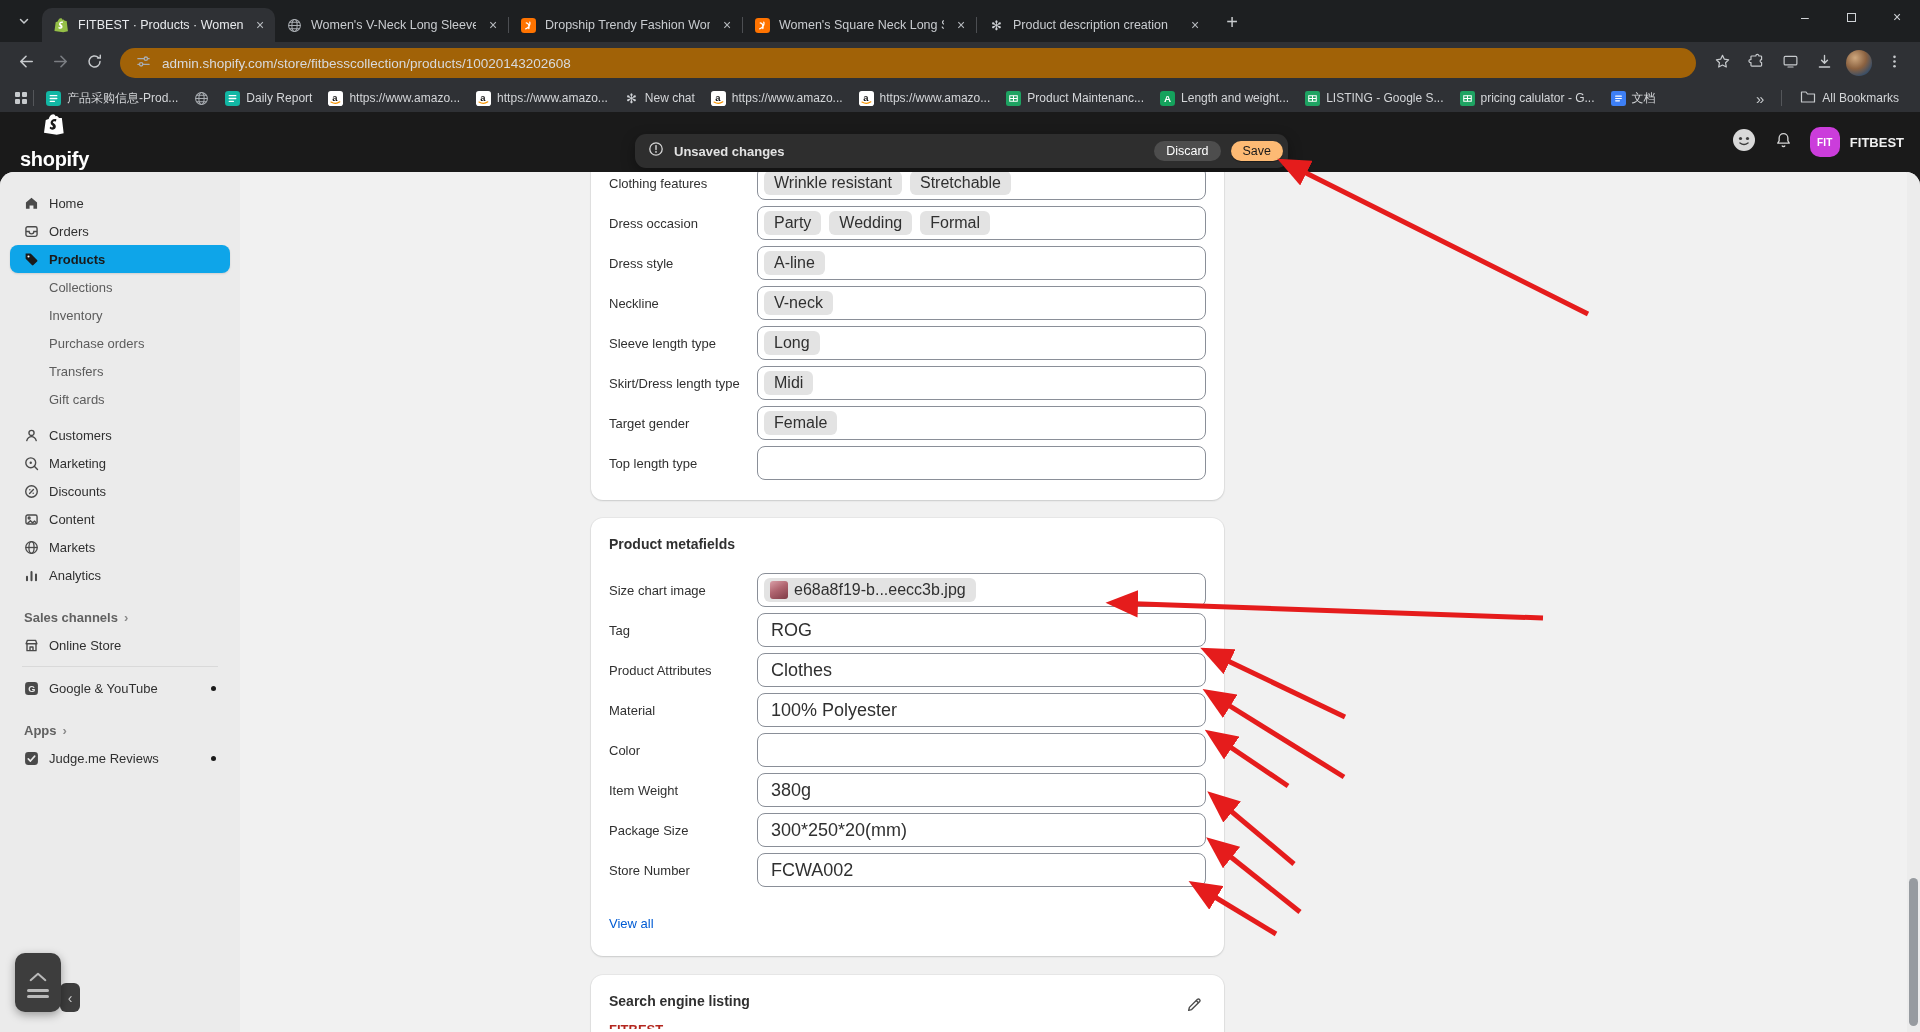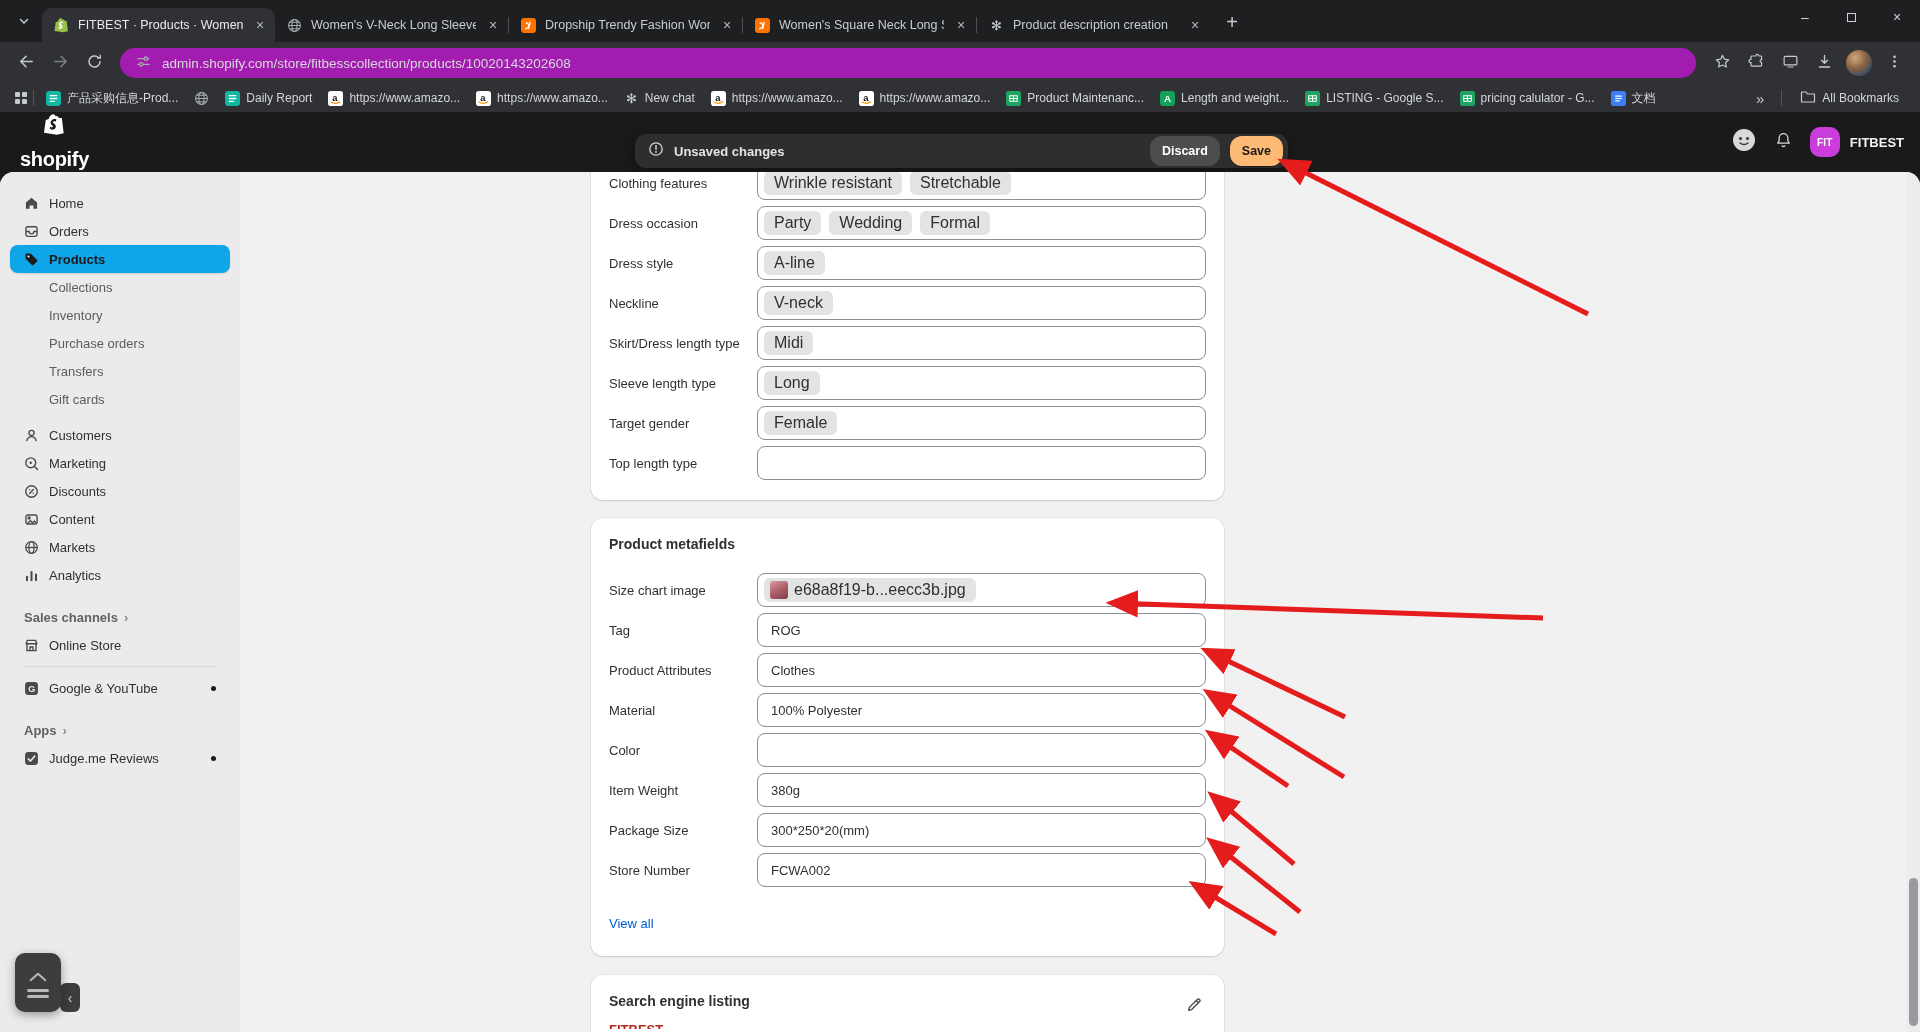--- a/index.html
+++ b/index.html
@@ -21,21 +21,21 @@
   .tab-divider{width:1px;height:16px;background:#4c4e52;margin:0 0 9px 0;align-self:flex-end;}
   .new-tab{width:28px;height:28px;margin:0 0 6px 8px;display:flex;align-items:center;justify-content:center;
            color:#c7cacd;font-size:20px;font-weight:400;border-radius:50%;}
   .win{position:absolute;right:0;top:0;height:34px;display:flex;}
   .win span{width:46px;display:flex;align-items:center;justify-content:center;color:#cfd2d6;font-size:14px;}
   .win .sq{width:9px;height:9px;border:1.2px solid #cfd2d6;display:inline-block;}
 
   
   .toolbar{position:absolute;top:42px;left:0;right:0;height:42px;background:#2f3135;display:flex;align-items:center;padding:0 10px;gap:2px;}
   .navbtn{width:32px;height:32px;display:flex;align-items:center;justify-content:center;border-radius:50%;flex:none;}
-  .urlpill{flex:1;height:30px;background:#a21caf;border-radius:15px;display:flex;align-items:center;gap:11px;
+  .urlpill{flex:1;height:30px;background:#a16207;border-radius:15px;display:flex;align-items:center;gap:11px;
            padding:0 16px;margin:0 8px;color:#d8dadd;font-size:13.5px;overflow:hidden;}
   .urlpill .url{white-space:nowrap;}
   .avatar{width:26px;height:26px;border-radius:50%;margin:0 4px;flex:none;
           background:radial-gradient(circle at 35% 30%,#cfa87e 0%,#8a6140 45%,#3c4f66 75%,#2b3a4e 100%);}
 
   
   .bookmarks{position:absolute;top:84px;left:0;right:0;height:28px;background:#2f3135;display:flex;align-items:center;
              padding:0 14px;font-size:12px;color:#d4d6d9;}
   .bm{display:flex;align-items:center;gap:6px;padding:2px 7px;border-radius:6px;white-space:nowrap;flex:none;}
   .bm-ic{width:15px;height:15px;display:flex;align-items:center;justify-content:center;}
@@ -44,21 +44,21 @@
   .bm-right{margin-left:auto;display:flex;align-items:center;gap:6px;flex:none;}
   .bm-overflow{font-size:15px;color:#c7cacd;padding:0 6px;}
 
   
   .admin-header{position:absolute;top:112px;left:0;right:0;height:60px;background:#1a1a1a;}
   .logo{position:absolute;left:20px;top:0;height:60px;display:flex;align-items:center;gap:7px;color:#fff;
         font-weight:700;font-size:20px;letter-spacing:-.3px;flex-direction:column;}
   .savebar{position:absolute;left:635px;top:22px;width:653px;height:34px;background:#2e2e2e;border-radius:11px;
            display:flex;align-items:center;gap:10px;padding:0 5px 0 13px;box-shadow:0 5px 14px rgba(0,0,0,.35);}
   .savebar .status{color:#e3e3e3;font-size:13px;font-weight:600;}
-  .btn{height:30px;padding:0 12px;border-radius:12px;font-size:12.5px;font-weight:700;display:flex;align-items:center;}
+  .btn{height:20px;padding:0 12px;border-radius:12px;font-size:12.5px;font-weight:400;display:flex;align-items:center;}
   .btn-discard{margin-left:auto;background:#4d4d4d;color:#fff;}
   .btn-save{background:#fdba74;color:#1a1a1a;margin-left:0;box-shadow:0 1px 1px rgba(0,0,0,.4);}
   .header-right{position:absolute;right:16px;top:0;height:60px;display:flex;align-items:center;gap:17px;}
   .fit-badge{width:30px;height:30px;border-radius:10px;display:flex;align-items:center;justify-content:center;
              color:#fff;font-size:10px;font-weight:700;letter-spacing:.3px;}
   .account-name{color:#f1f1f1;font-size:13px;font-weight:700;margin-left:-7px;}
 
   
   .content{position:absolute;top:172px;left:0;right:0;bottom:0;background:#f1f1f1;border-radius:14px 14px 0 0;overflow:hidden;}
   .sidebar{position:absolute;top:0;left:0;bottom:0;width:240px;background:#ebebeb;padding-top:17px;}
@@ -78,21 +78,21 @@
   
   .card{position:absolute;left:591px;width:633px;background:#fff;border-radius:12px;
         box-shadow:0 1px 2px rgba(31,33,36,.14),0 0 0 1px rgba(0,0,0,.04);}
   .card1{top:-42px;height:370px;padding:33px 18px 0 18px;}
   .card2{top:346px;height:438px;padding:18px;}
   .card3{top:803px;height:110px;padding:18px;}
   .frow{height:40px;display:flex;align-items:center;}
   .flabel{width:148px;font-size:13px;color:#303030;flex:none;}
   .finput{width:450px;height:34px;border:1px solid #8a8f98;border-radius:8px;background:#fff;
           display:flex;align-items:center;gap:8px;padding:0 6px;}
-  .finput .text{padding-left:7px;font-size:13px;color:#303030;}
+  .finput .text{padding-left:7px;font-size:18px;color:#303030;}
   .chip{background:#e3e3e3;border-radius:6px;height:24px;display:flex;align-items:center;padding:0 10px;
         font-size:16px;color:#303030;white-space:nowrap;}
   .chip .thumb{width:18px;height:18px;border-radius:3px;margin:0 6px 0 -4px;flex:none;
                background:linear-gradient(150deg,#d9a0a8 0%,#b06570 45%,#7e3b46 100%);}
   .card-title{font-size:14px;font-weight:700;color:#303030;}
   #meta-rows{margin-top:18px;}
   .view-all{margin-top:26px;font-size:13px;color:#005bd3;display:inline-block;cursor:pointer;}
   .seo-edit{position:absolute;right:16px;top:15px;width:28px;height:28px;display:flex;align-items:center;justify-content:center;border-radius:7px;}
   .seo-sliver{margin-top:13px;height:7px;overflow:hidden;font-size:13px;font-weight:700;color:#b3261e;}
 
@@ -584,29 +584,29 @@
               <span class="chip">A-line</span>
             </div>
           </div>
           <div class="frow">
             <div class="flabel">Neckline</div>
             <div class="finput">
               <span class="chip">V-neck</span>
             </div>
           </div>
           <div class="frow">
+            <div class="flabel">Sleeve length type</div>
+            <div class="finput">
+              <span class="chip">Long</span>
+            </div>
+          </div>
+          <div class="frow">
             <div class="flabel">Skirt/Dress length type</div>
             <div class="finput">
               <span class="chip">Midi</span>
-            </div>
-          </div>
-          <div class="frow">
-            <div class="flabel">Sleeve length type</div>
-            <div class="finput">
-              <span class="chip">Long</span>
             </div>
           </div>
           <div class="frow">
             <div class="flabel">Target gender</div>
             <div class="finput">
               <span class="chip">Female</span>
             </div>
           </div>
           <div class="frow">
             <div class="flabel">Top length type</div>

